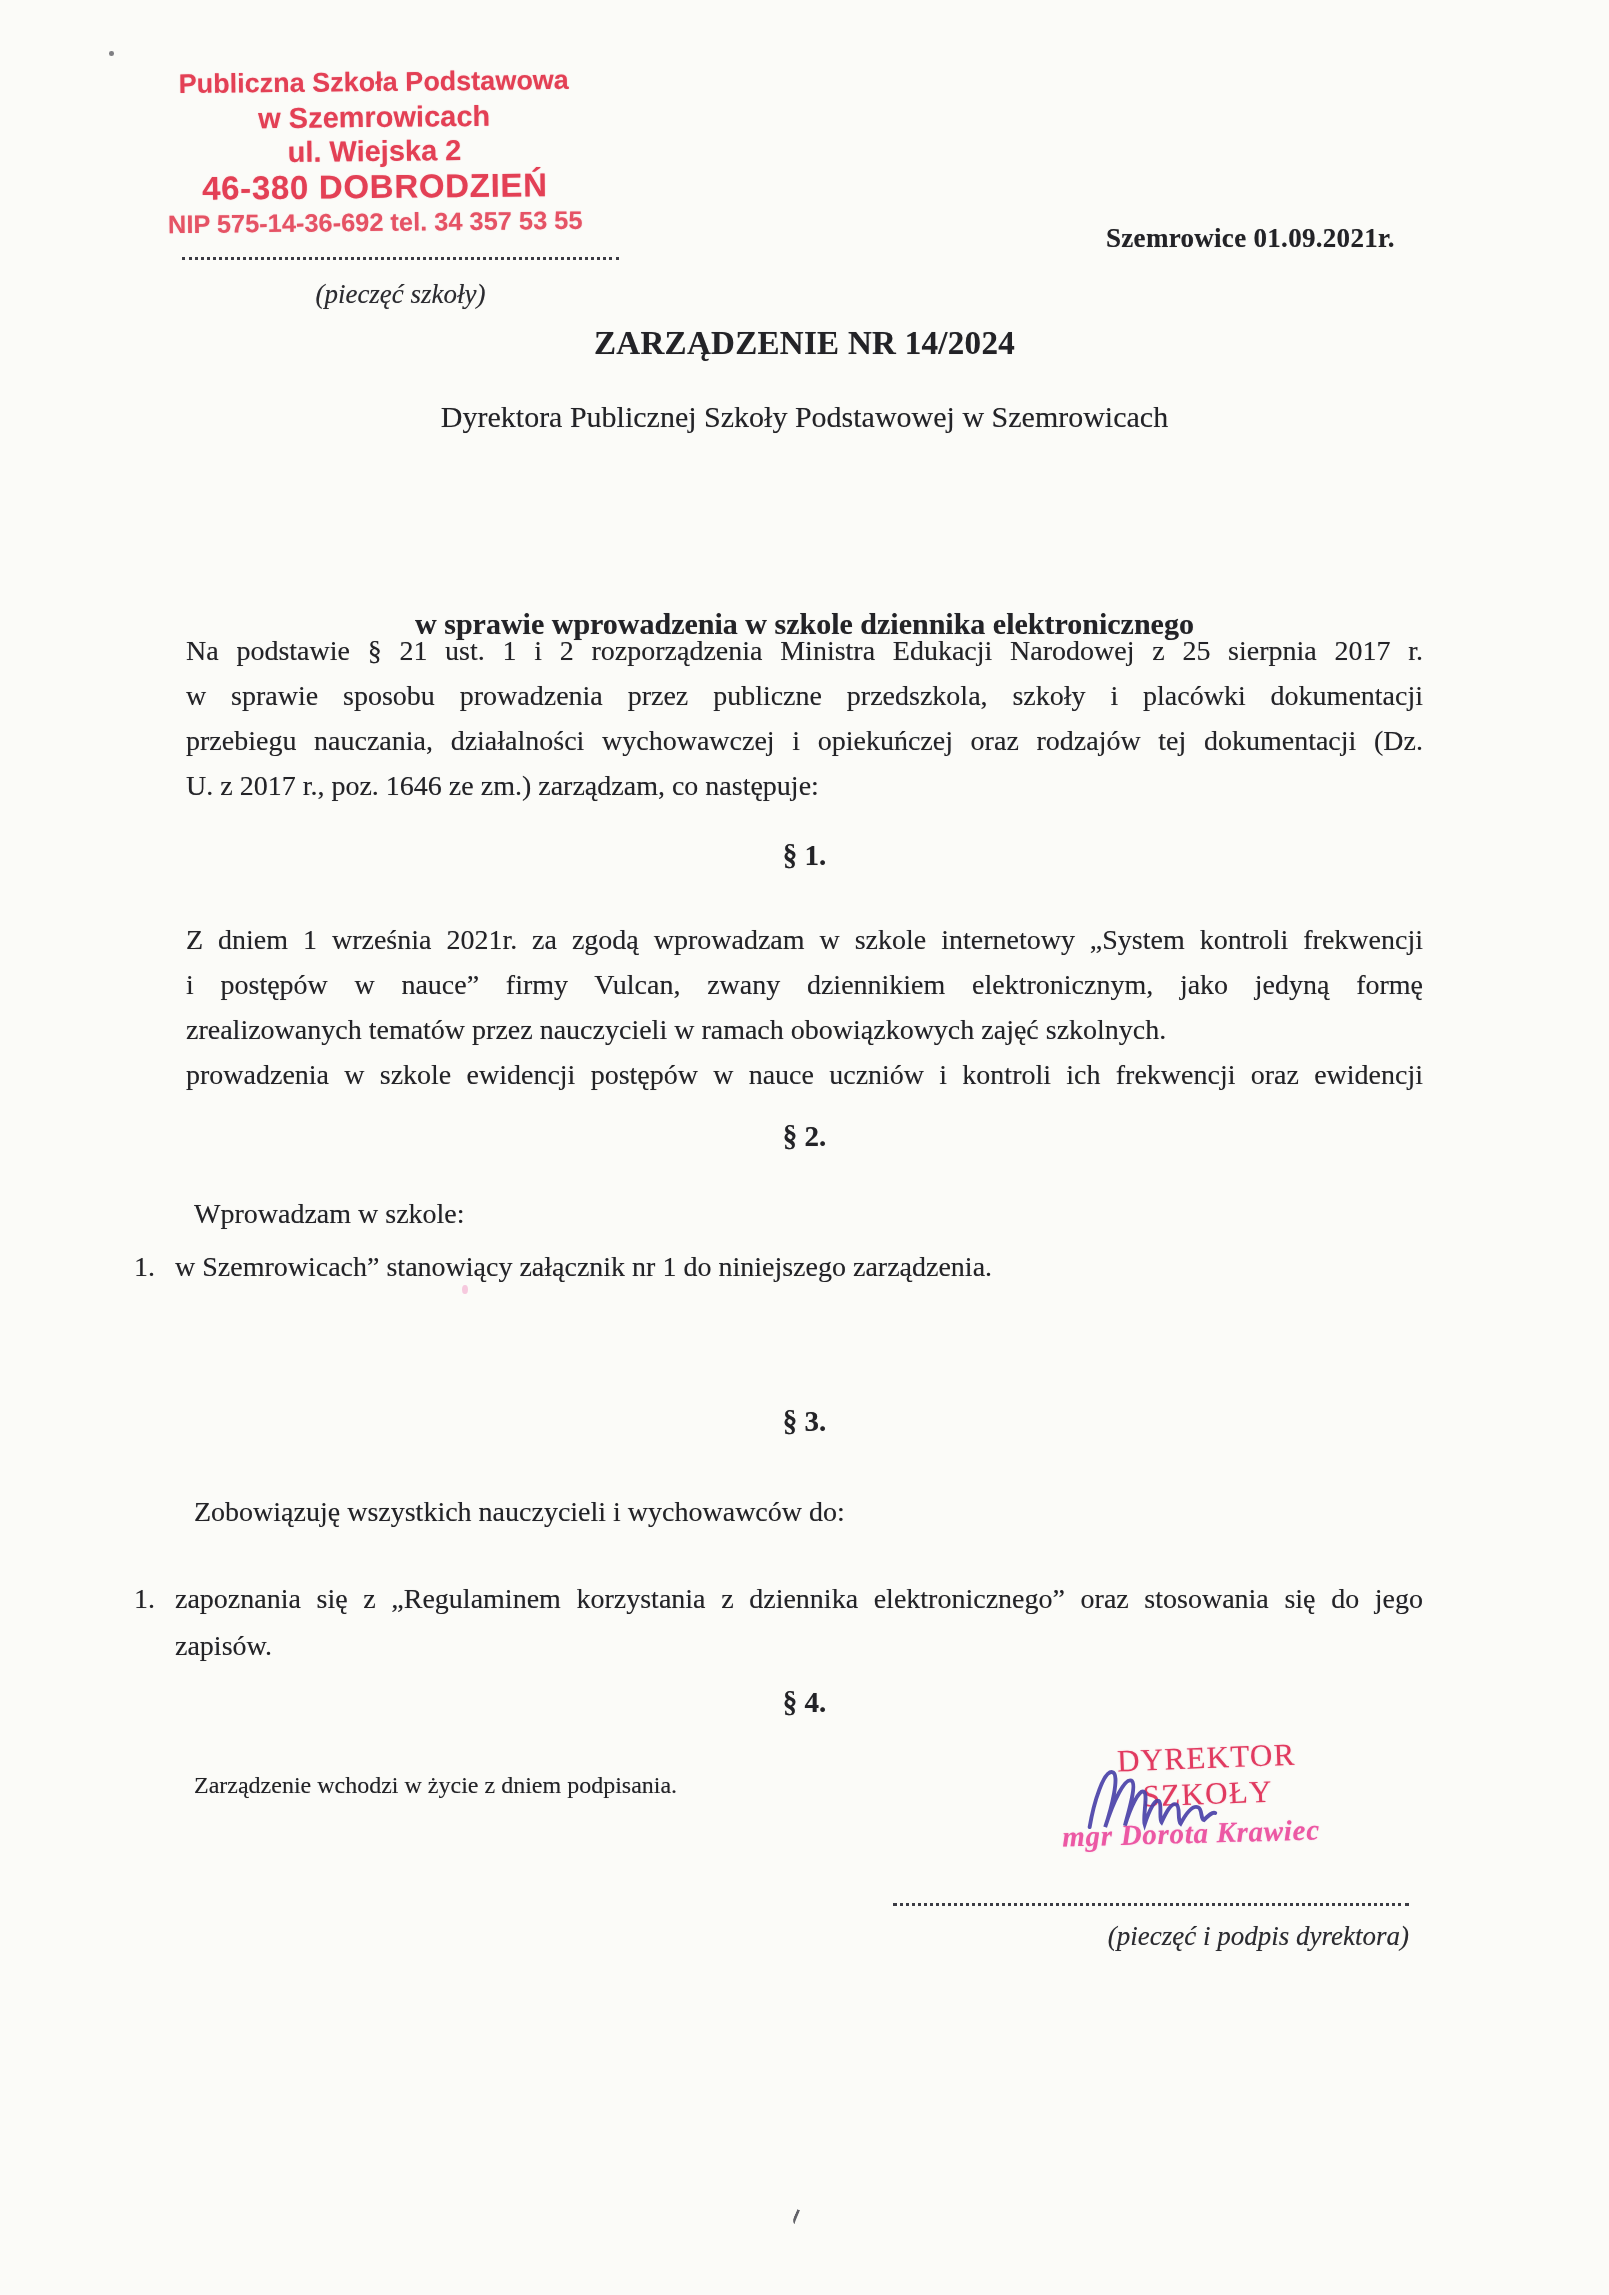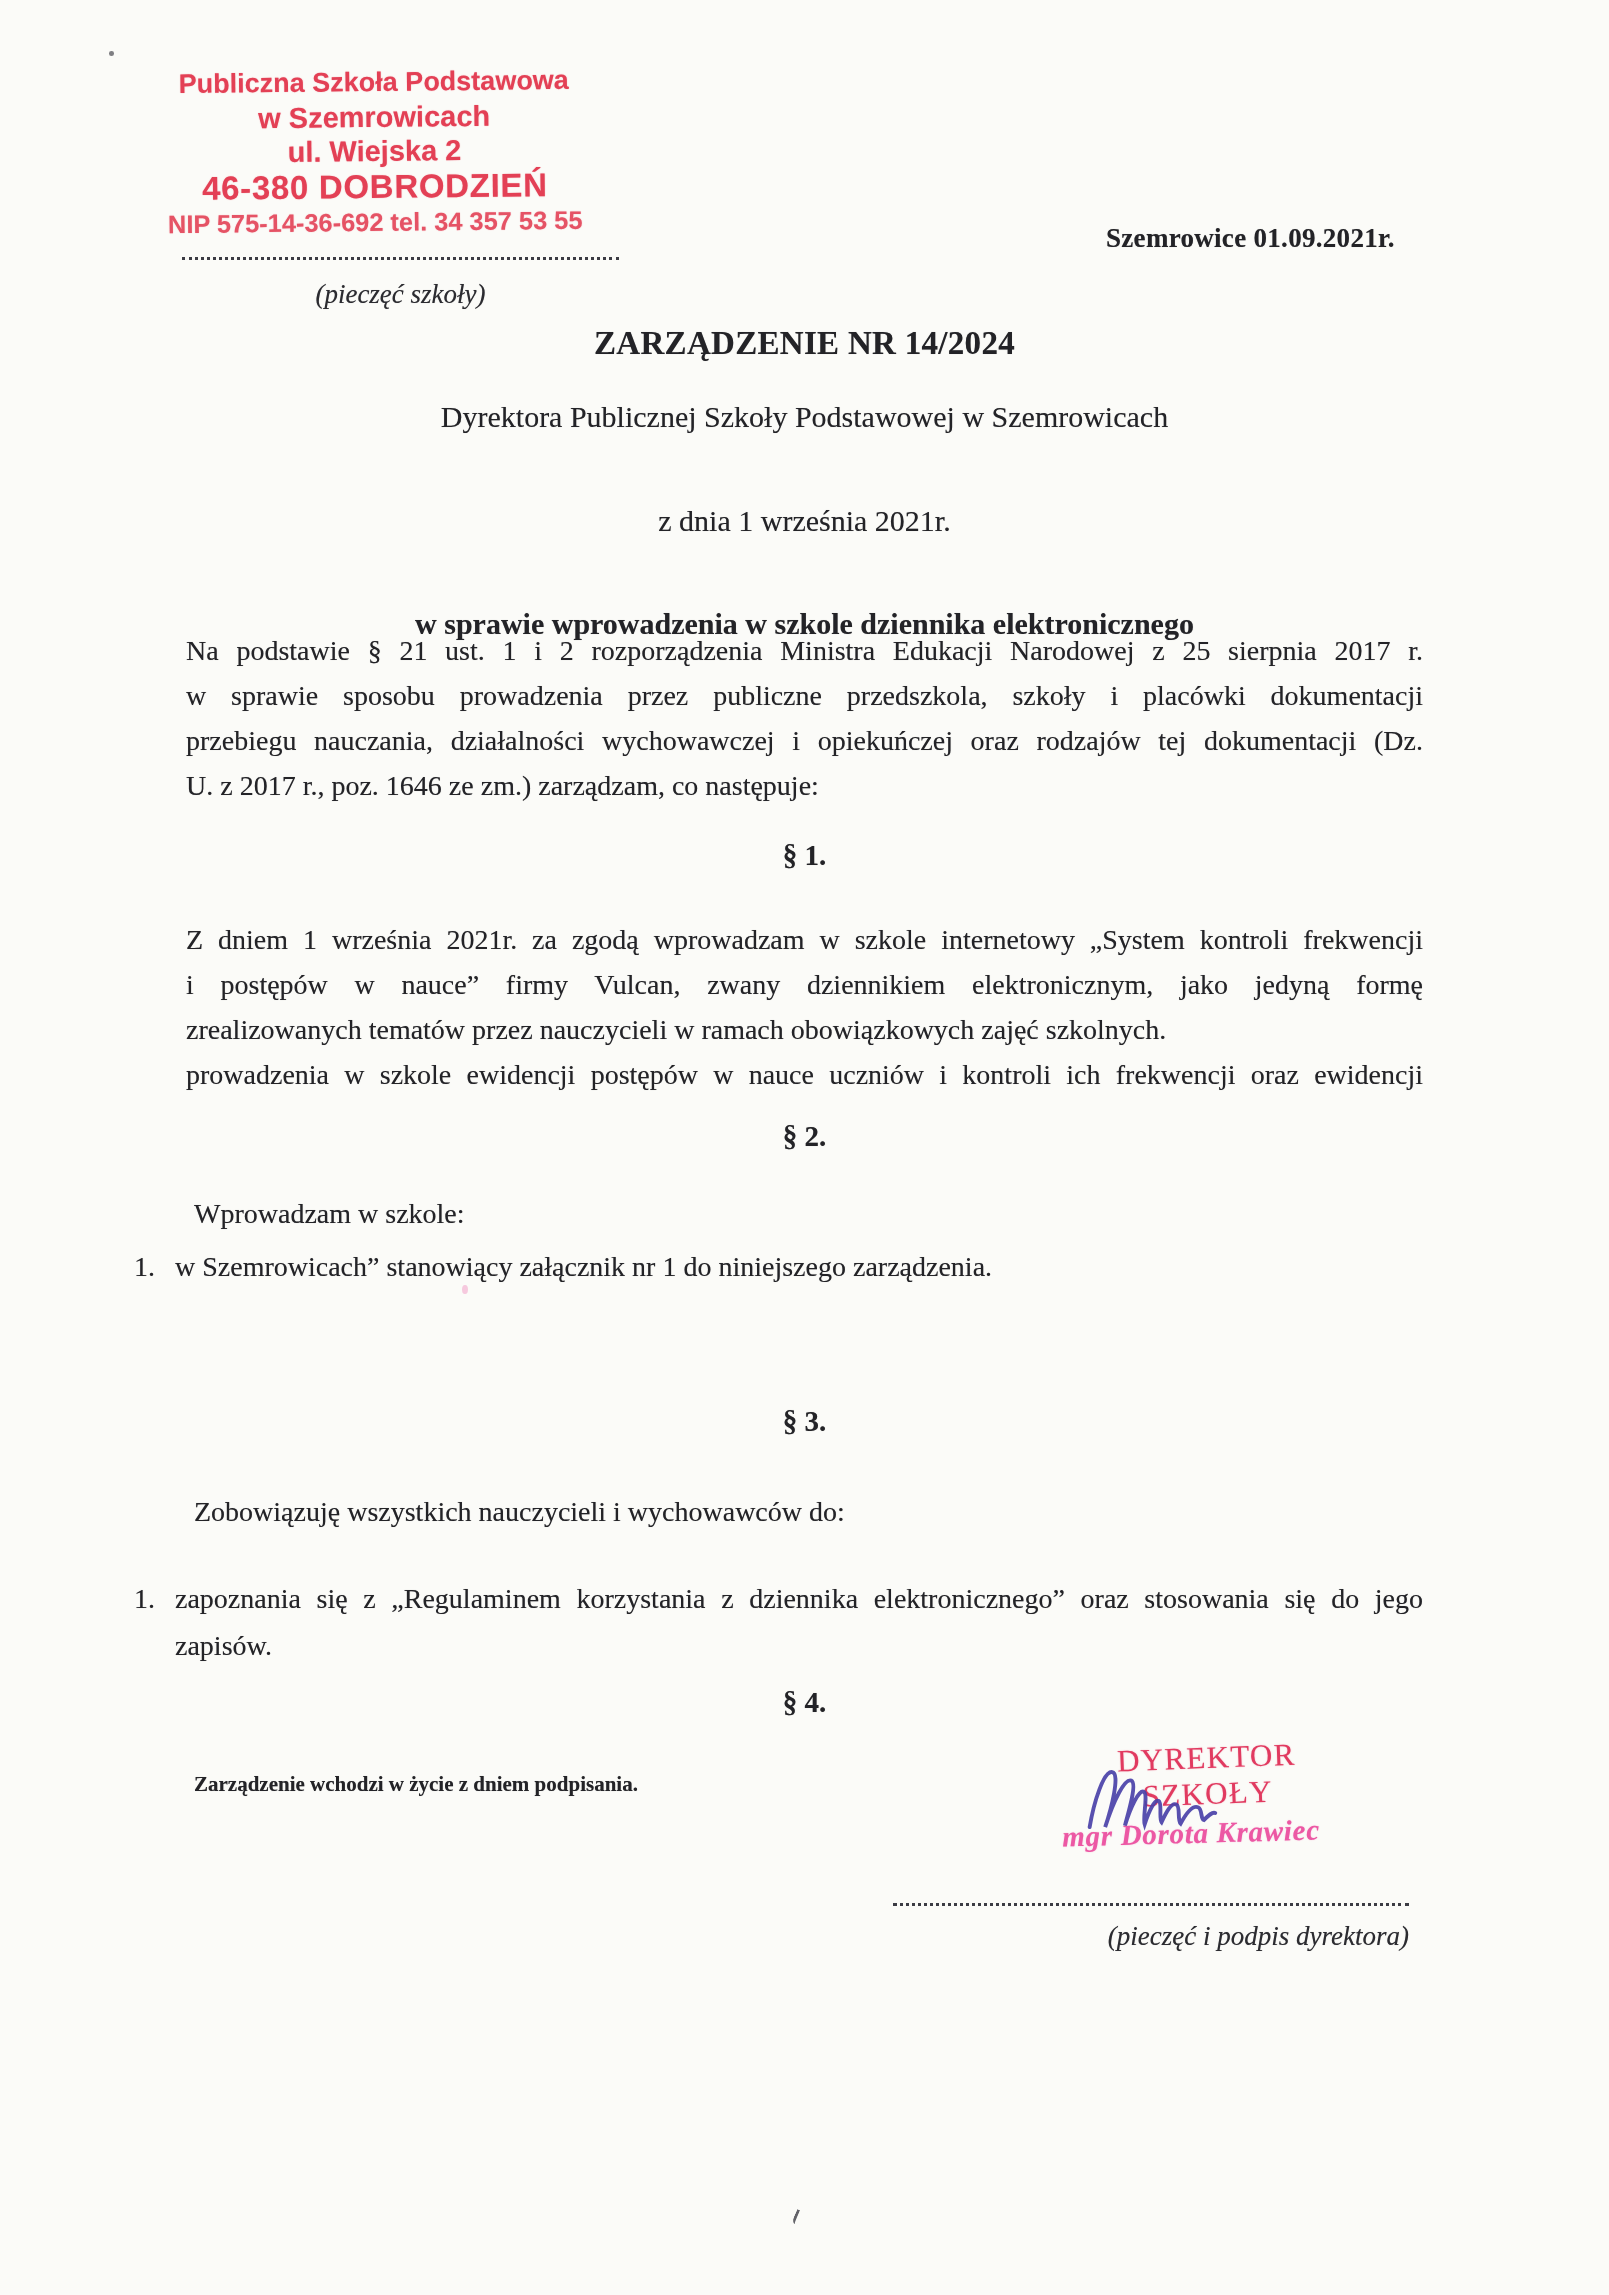--- a/index.html
+++ b/index.html
@@ -60,21 +60,21 @@
   .m3{top:1405px;}
   .m4{top:1686px;}
   .lead{position:absolute;left:194px;font-size:28px;}
   .lead2{top:1198px;}
   .lead3{top:1496px;}
   .item{position:absolute;left:134px;width:1289px;display:flex;font-size:28px;line-height:47px;}
   .item2{top:1243px;}
   .item3{top:1575px;}
   .item-no{flex:none;width:41px;}
   .item-text{flex:1;}
-  .closing{position:absolute;left:194px;top:1772px;font-size:21px;font-weight:bold;}
+  .closing{position:absolute;left:194px;top:1772px;font-size:24px;}
 
   
   .role-stamp{
     position:absolute;left:1050px;top:1740px;width:314px;
     text-align:center;font-size:31px;letter-spacing:1.3px;
     color:#e13a60;transform:rotate(-2.2deg);
     text-shadow:0 0 1.3px rgba(225,58,96,.45);
   }
   .signature{position:absolute;left:1084px;top:1760px;width:134px;height:75px;}
   .signature path{stroke:#4a41a8;stroke-width:5.5;fill:none;stroke-linecap:round;opacity:.92;}
@@ -103,21 +103,20 @@
     <div class="st5">NIP 575-14-36-692   tel. 34 357 53 55</div>
   </div>
 
   <div class="rule rule-top"></div>
   <div class="caption cap-top">(pieczęć szkoły)</div>
 
   <div class="dateline">Szemrowice 01.09.2021r.</div>
 
   <div class="ctr title">ZARZĄDZENIE NR 14/2024</div>
   <div class="ctr sub1">Dyrektora Publicznej Szkoły Podstawowej w Szemrowicach</div>
-  <div class="ctr sub2">z dnia 1 września 2021r.</div>
   <div class="ctr subject">w sprawie wprowadzenia w szkole dziennika elektronicznego</div>
 
   <div class="para intro">
       <div class="jl">Na podstawie § 21 ust. 1 i 2 rozporządzenia Ministra Edukacji Narodowej z 25 sierpnia 2017 r.</div>
       <div class="jl">w sprawie sposobu prowadzenia przez publiczne przedszkola, szkoły i placówki dokumentacji</div>
       <div class="jl">przebiegu nauczania, działalności wychowawczej i opiekuńczej oraz rodzajów tej dokumentacji (Dz.</div>
       <div class="jl last">U. z 2017 r., poz. 1646 ze zm.) zarządzam, co następuje:</div>
     </div>
 
   <div class="marker m1">§ 1.</div>

